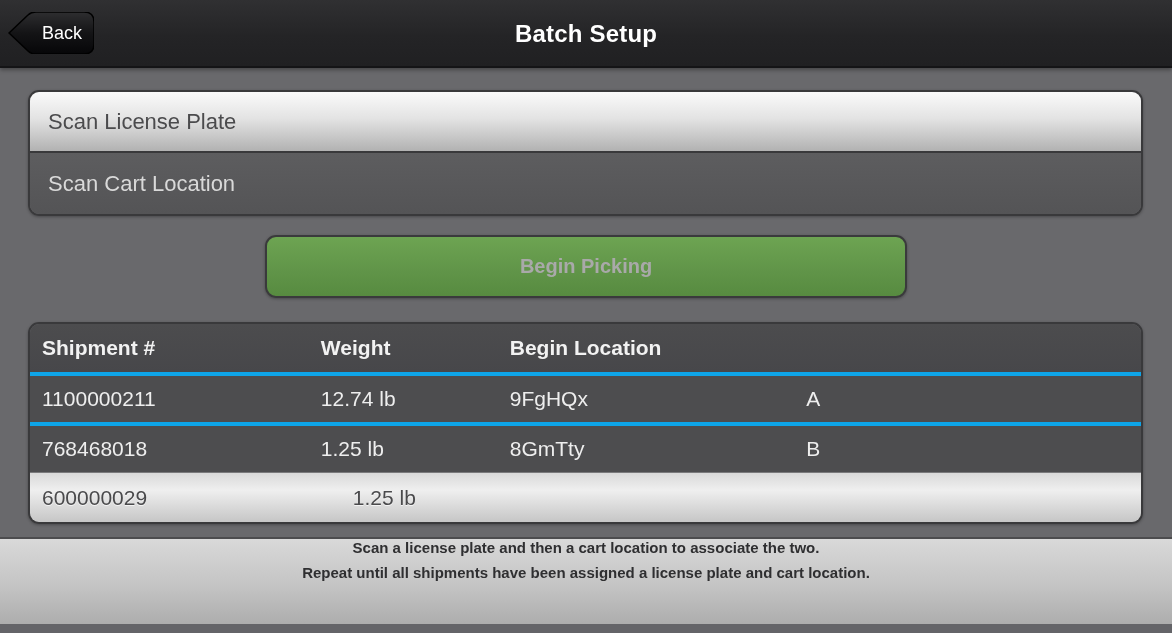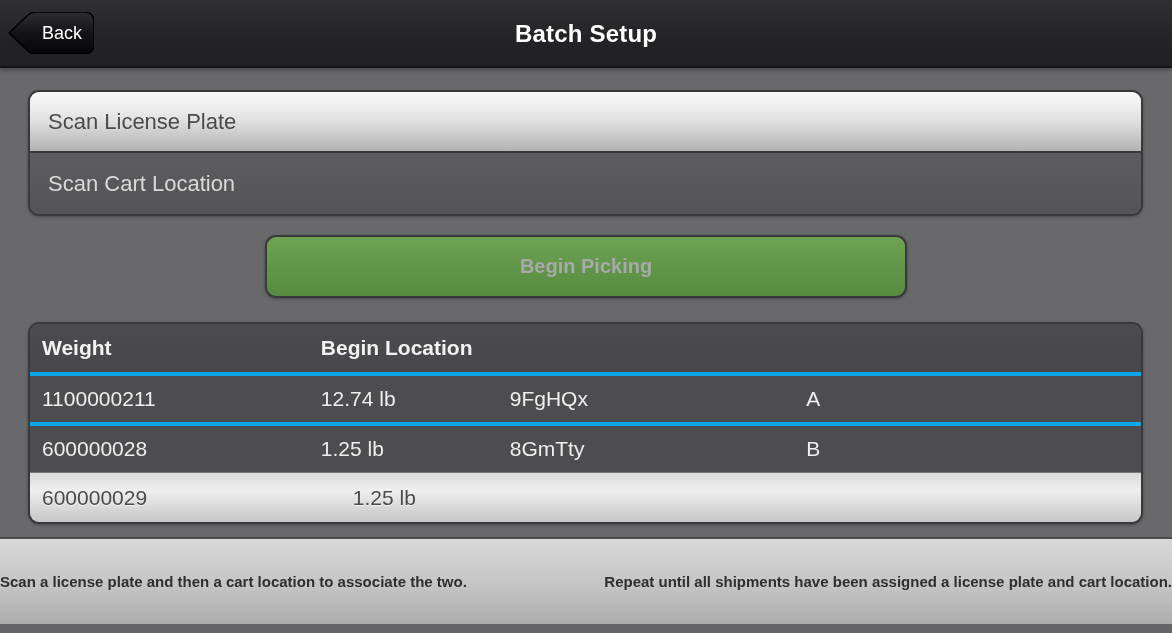--- a/index.html
+++ b/index.html
@@ -90,21 +90,21 @@
     border-top:1px solid #7a7a7c;
     gap:32px;
   }
   .tcell { padding-left:12px; white-space:nowrap; overflow:hidden; }
 
   
   .footer-bar {
     position:absolute; left:0; right:0; bottom:9px; height:87px;
     background:linear-gradient(180deg,#d9d9d9 0%,#c4c4c4 55%,#adadad 100%);
     border-top:2px solid #4c4c4e;
-    display:flex; flex-direction:row; align-items:center; justify-content:space-between;
+    display:flex; flex-direction:column; align-items:center; justify-content:flex-start;
     gap:7px;
   }
   .footer-line {
     color:#2f2f31; font-size:15px; font-weight:700; text-align:center; line-height:1.2;
   }
   .bottom-strip {
     position:absolute; left:0; right:0; bottom:0; height:9px; background:#646468;
   }
 </style>
 </head>
@@ -135,33 +135,34 @@
   </div>
   <div class="scan-cell scan-cart">
     <input type="text" placeholder="Scan Cart Location" style="">
   </div>
 </div>
 
 <button class="begin-btn">Begin Picking</button>
 
 <div class="table">
   <div class="thead">
+    <div class="tcell">Shipment #</div>
     <div class="tcell">Weight</div>
     <div class="tcell">Begin Location</div>
   </div>
   <div id="table-body">
   <div class="trow">
     <div class="tcell">1100000211</div>
     <div class="tcell">12.74 lb</div>
     <div class="tcell">9FgHQx</div>
     <div class="tcell">A</div>
   </div>
 
   <div class="trow">
-    <div class="tcell">600000028</div>
+    <div class="tcell">768468018</div>
     <div class="tcell">1.25 lb</div>
     <div class="tcell">8GmTty</div>
     <div class="tcell">B</div>
   </div>
 
   <div class="trow highlighted">
     <div class="tcell">600000029</div>
     <div class="tcell">1.25 lb</div>
     <div class="tcell"></div>
     <div class="tcell"></div>

